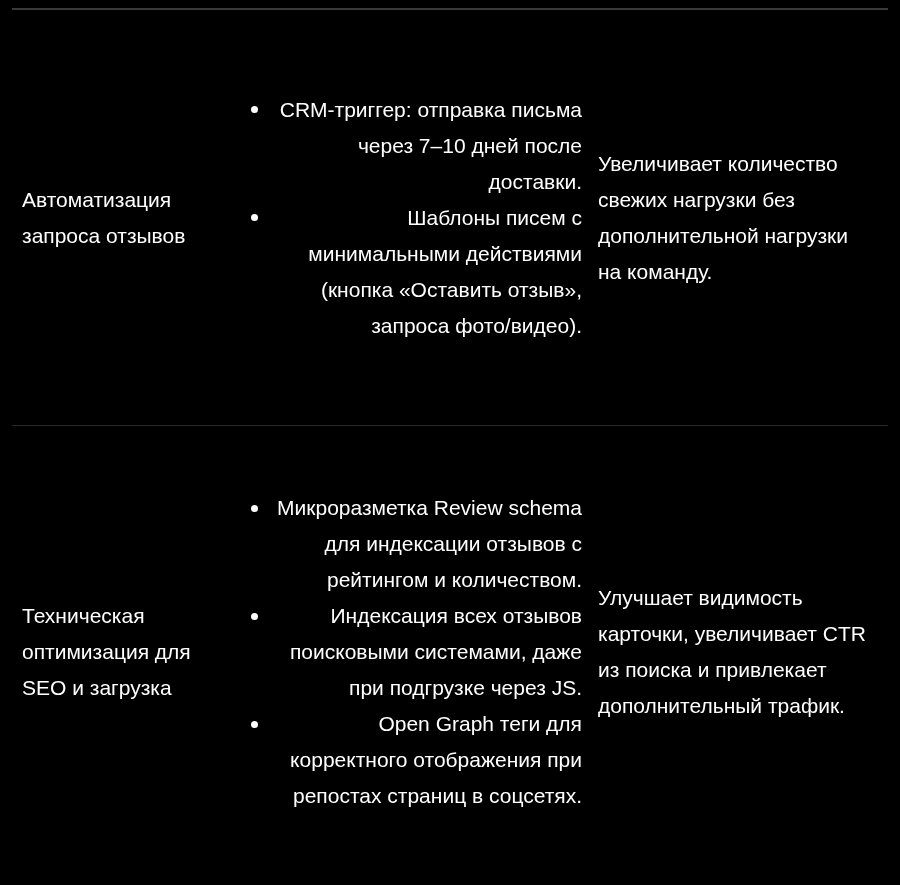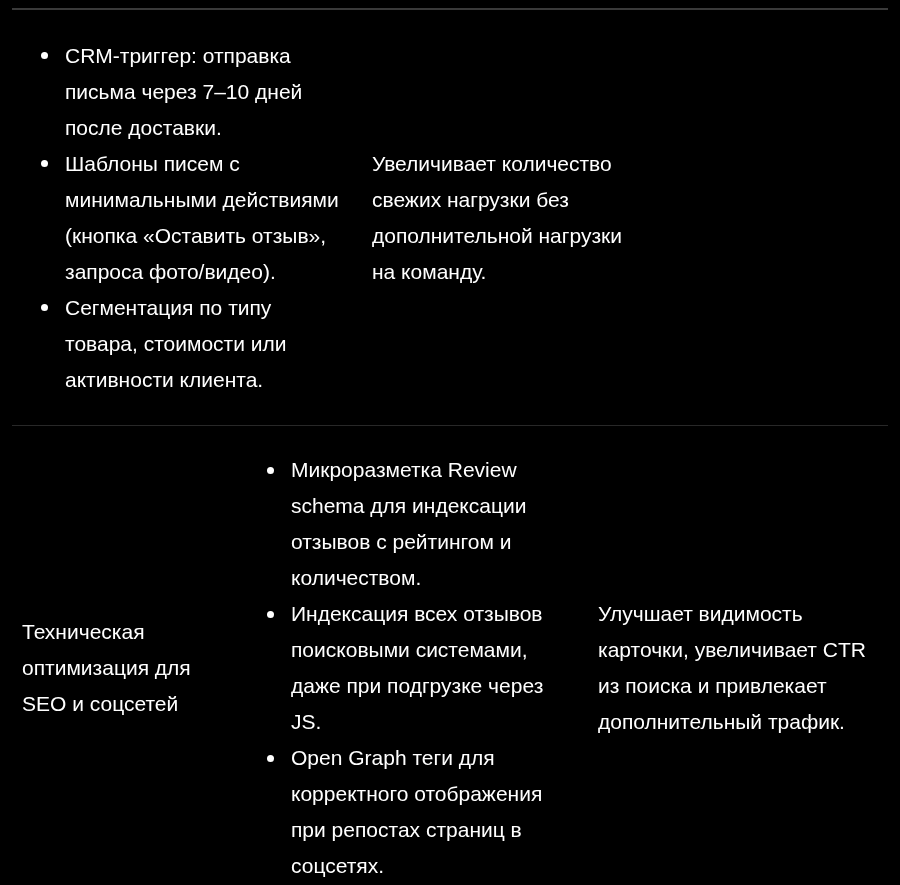--- a/index.html
+++ b/index.html
@@ -39,23 +39,24 @@
   }
   .col-details {
     width: 350px;
     padding: 10px 6px 10px 10px;
   }
   .col-benefit {
     width: 300px;
     padding: 10px 12px 10px 10px;
   }
   ul.bullets {
-    margin: 16px;
+    margin: 0;
     padding: 0;
     list-style: none;
+    text-align: right;
   }
   ul.bullets li {
     position: relative;
     padding-left: 27px;
   }
   .bullet {
     position: absolute;
     left: 3px;
     top: 14.5px;
     width: 7px;
@@ -63,32 +64,32 @@
     border-radius: 50%;
     background: #ffffff;
   }
 </style>
 </head>
 <body>
 
 <div class="table-wrap">
 
   <div class="row row-1">
+    <div class="cell col-title">Автоматизация запроса отзывов</div>
     <div class="cell col-details">
       <ul class="bullets">
         <li><span class="bullet"></span><span>CRM-триггер: отправка письма через 7–10 дней после доставки.</span></li>
         <li><span class="bullet"></span><span>Шаблоны писем с минимальными действиями (кнопка «Оставить отзыв», запроса фото/видео).</span></li>
-        <li><span class="bullet"></span><span>Сегментация по типу товара, стоимости или активности клиента.</span></li>
       </ul>
     </div>
     <div class="cell col-benefit">Увеличивает количество свежих нагрузки без дополнительной нагрузки на команду.</div>
   </div>
 
   <div class="row row-2">
-    <div class="cell col-title">Техническая оптимизация для SEO и соцсетей</div>
+    <div class="cell col-title">Техническая оптимизация для SEO и загрузка</div>
     <div class="cell col-details">
       <ul class="bullets">
         <li><span class="bullet"></span><span>Микроразметка Review schema для индексации отзывов с рейтингом и количеством.</span></li>
         <li><span class="bullet"></span><span>Индексация всех отзывов поисковыми системами, даже при подгрузке через JS.</span></li>
         <li><span class="bullet"></span><span>Open Graph теги для корректного отображения при репостах страниц в соцсетях.</span></li>
       </ul>
     </div>
     <div class="cell col-benefit">Улучшает видимость карточки, увеличивает CTR из поиска и привлекает дополнительный трафик.</div>
   </div>
 

